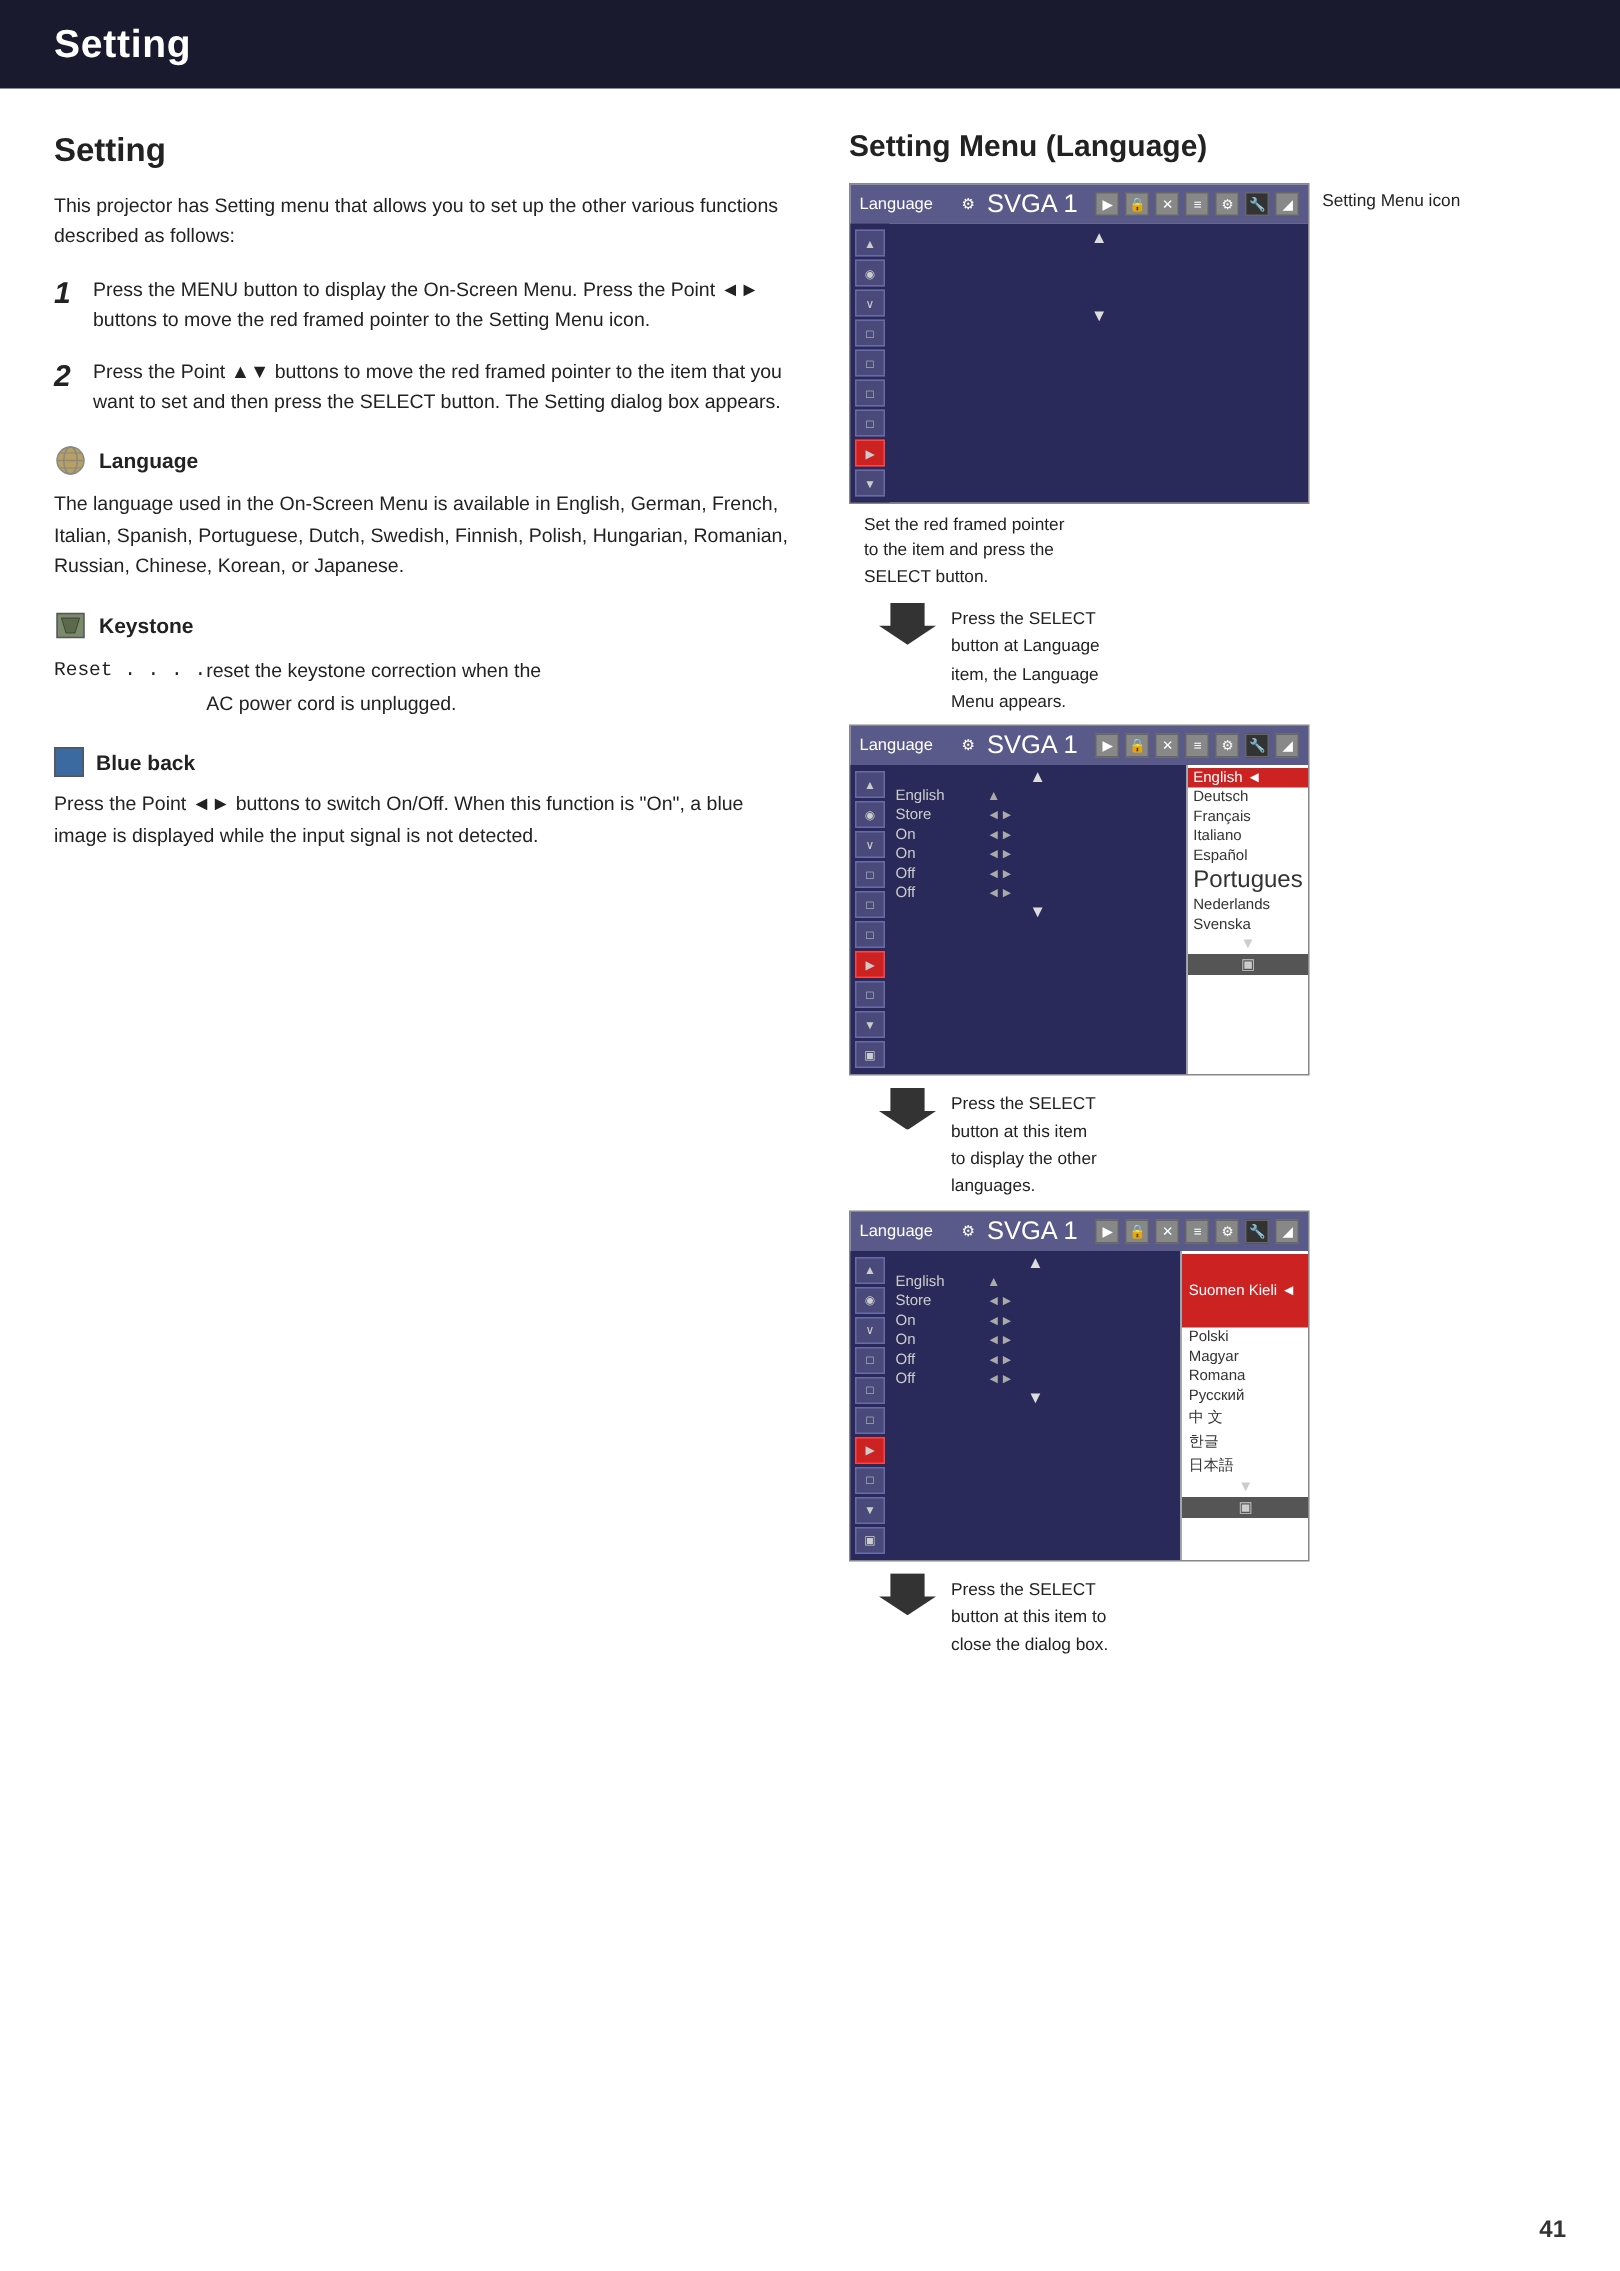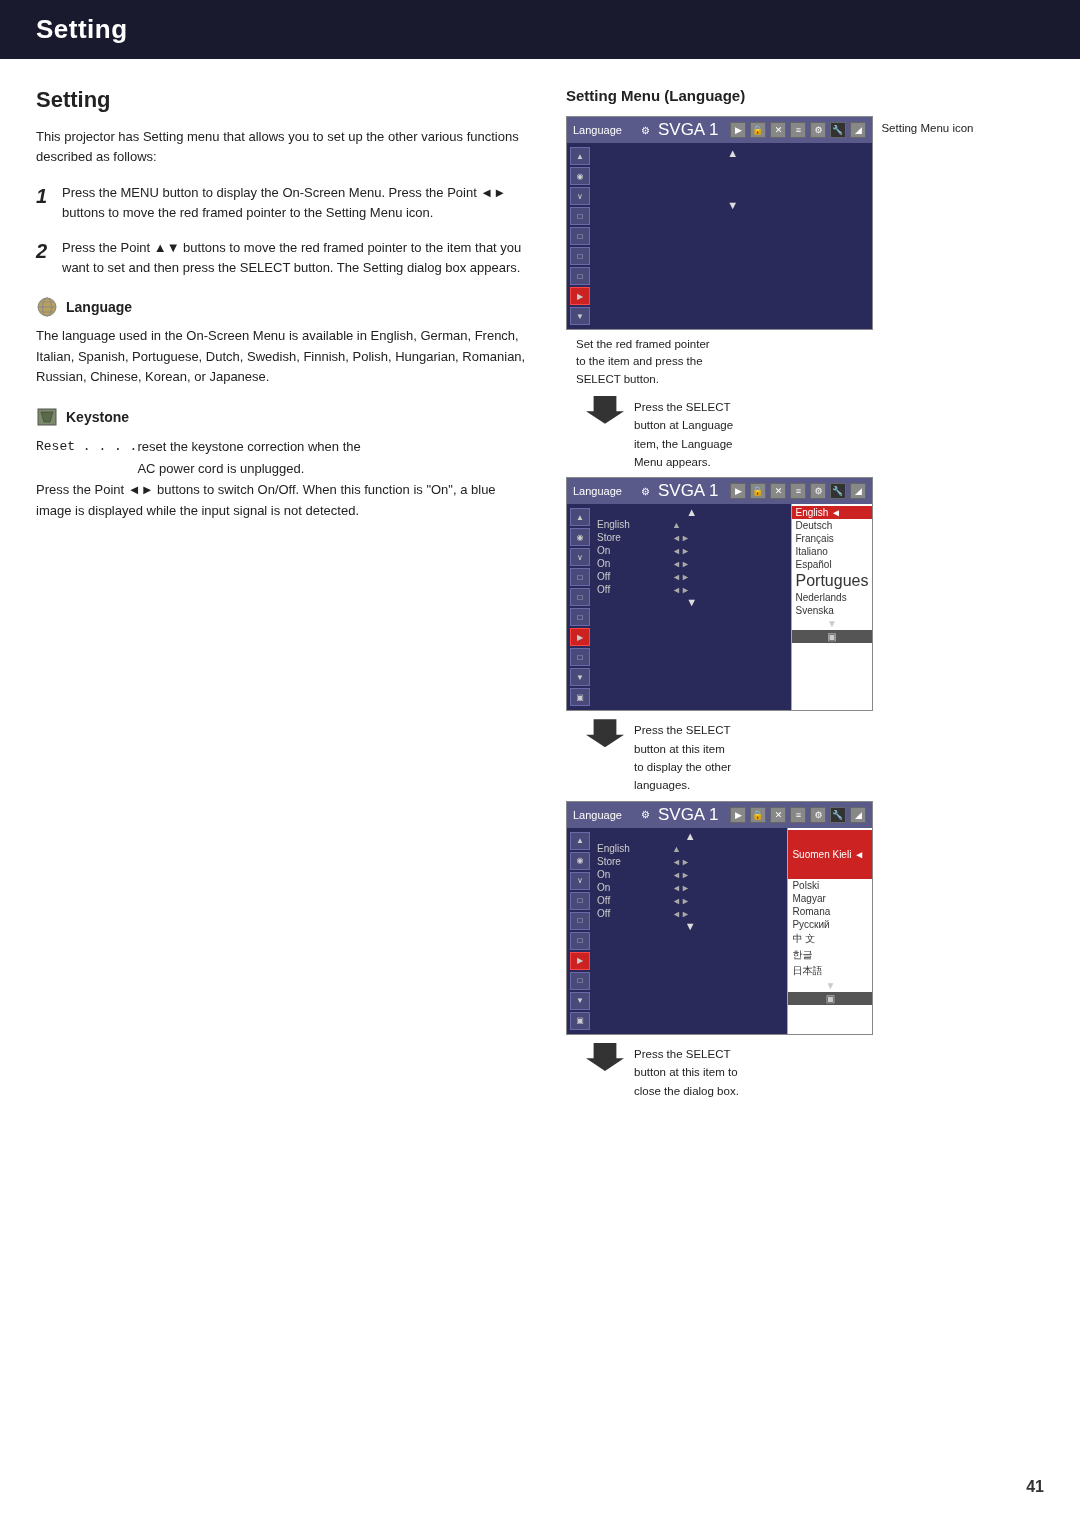--- a/index.html
+++ b/index.html
@@ -100,21 +100,21 @@
       font-family: 'Courier New', monospace;
     }
 
     .indent-value {
       font-size: 13px;
     }
 
     
     .right-section-title {
       font-weight: bold;
-      font-size: 15px;
+      font-size: 20px;
       margin-bottom: 12px;
     }
 
     
     .osd-container {
       margin-bottom: 8px;
     }
 
     .osd-box {
       border: 1.5px solid #888;
@@ -200,23 +200,23 @@
 
     .osd-main-area {
       flex: 1;
       padding: 4px 6px;
       color: #fff;
       font-size: 10px;
     }
 
     .osd-row {
       display: flex;
-      align-items: flex-end;
+      align-items: flex-start;
       padding: 1px 0;
-      gap: 20px;
+      gap: 6px;
     }
 
     .osd-row-label {
       min-width: 55px;
       color: #ccc;
       font-size: 10px;
     }
 
     .osd-row-arrow {
       color: #aaa;
@@ -296,20 +296,24 @@
         <rect x="2" y="3" width="18" height="16" fill="#7a8a6a" stroke="#555" stroke-width="1"></rect>
         <polygon points="5,6 17,6 14,16 8,16" fill="#5a6a4a" stroke="#333" stroke-width="0.5"></polygon>
       </svg>
       <span>Keystone</span>
     </div>
     <div class="indent-line" style="margin-top:4px;">
       <span class="indent-label">Reset . . . .</span>
       <span class="indent-value">reset the keystone correction when the<br>AC power cord is unplugged.</span>
     </div>
 
+    <div class="section-heading" style="margin-top:18px;">
+      <span class="blue-back-icon"></span>
+      <span>Blue back</span>
+    </div>
     <div class="section-body">Press the Point ◄► buttons to switch On/Off.  When this function is "On", a blue image is displayed while the input signal is not detected.</div>
 
   </div>
 
   <div class="right-col">
 
     <div class="right-section-title">Setting Menu (Language)</div>
 
     <div class="osd-container">
       <div style="display:flex; align-items:flex-start; gap:8px;">

